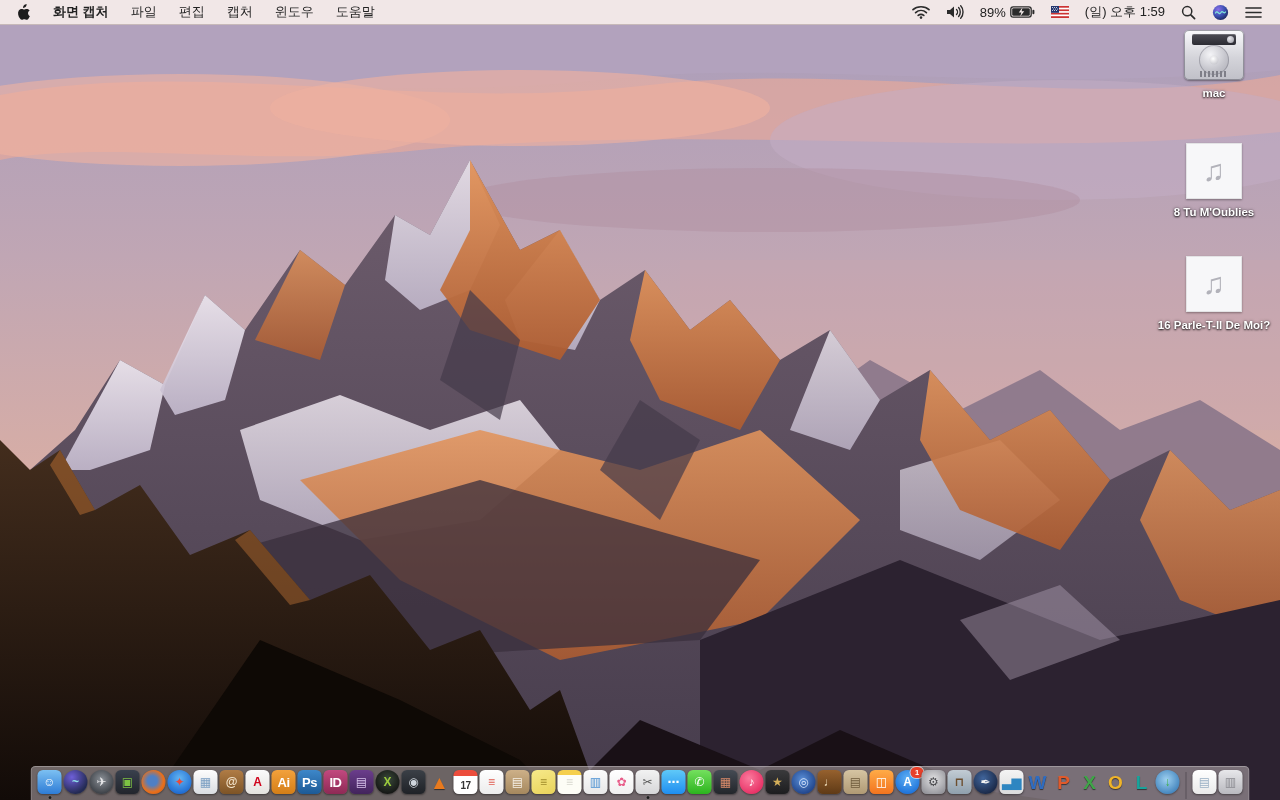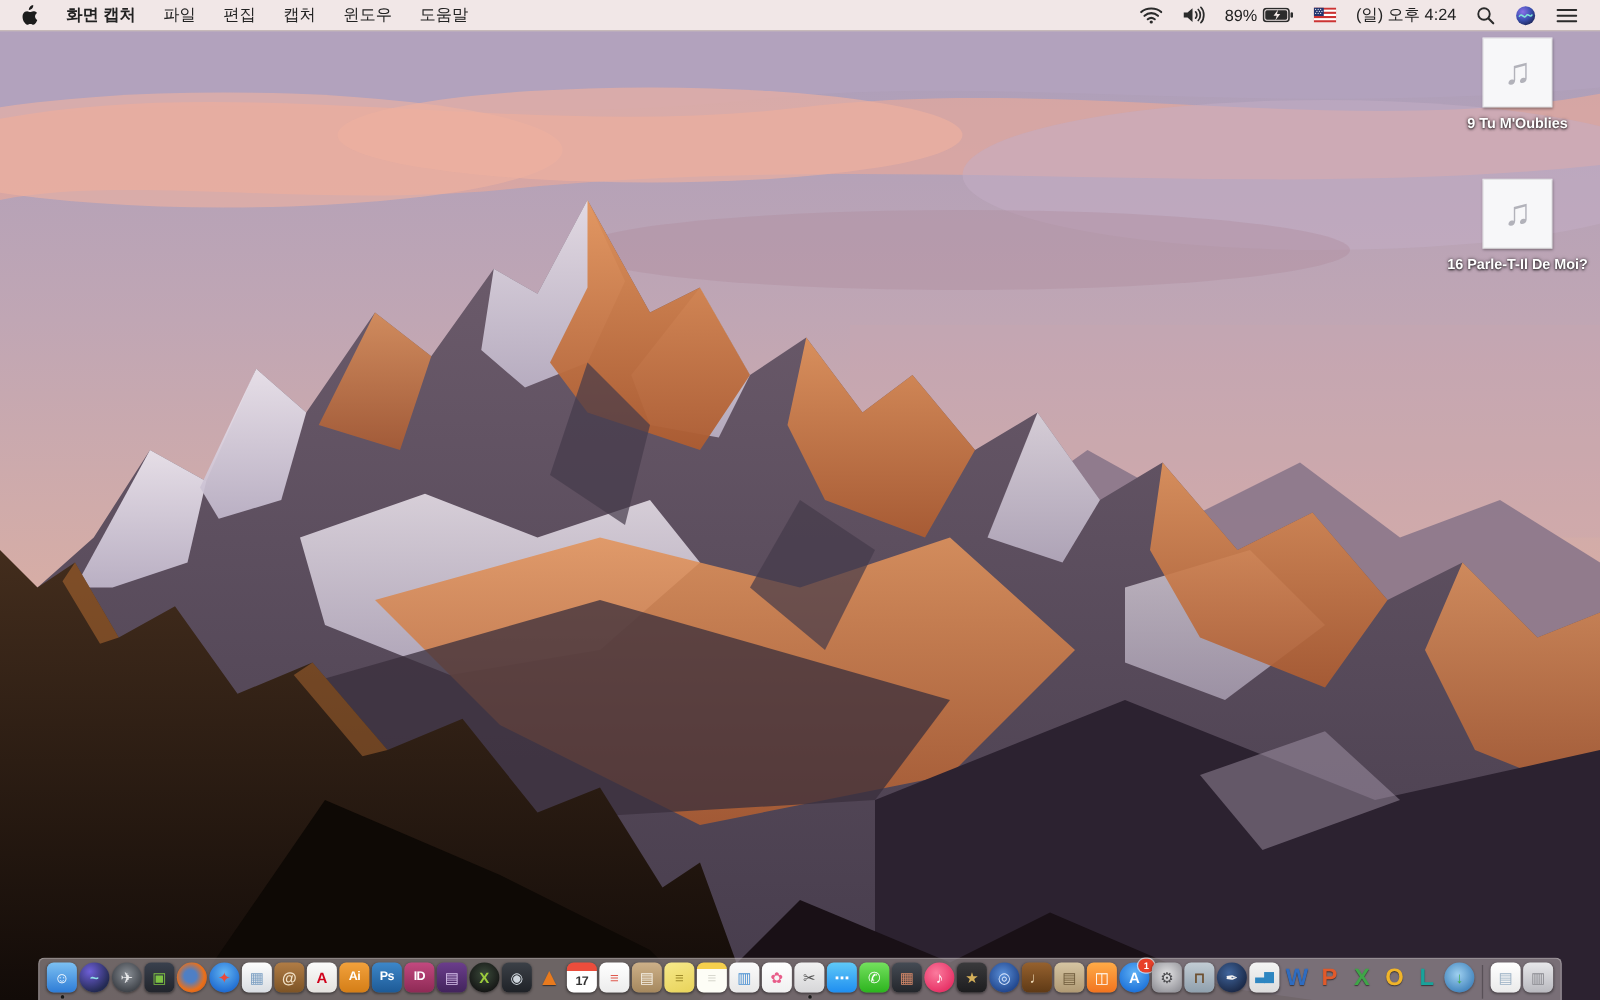--- a/index.html
+++ b/index.html
@@ -63,21 +63,21 @@
     border-radius:5px 5px 0 0;
     padding:3px 6px 0 6px;height:34px;box-sizing:border-box;}
   .dock-items{display:flex;align-items:flex-start;gap:2px;height:100%;}
   .dock-item{display:flex;flex-direction:column;align-items:center;cursor:default;}
   .dock-icon{width:24px;height:24px;border-radius:5.5px;position:relative;
     display:flex;align-items:center;justify-content:center;
     box-shadow:0 1px 2px rgba(0,0,0,.4);}
   .dock-icon.circle{border-radius:50%;}
   .dock-icon.bare{background:none !important;box-shadow:none;}
   .dock-icon .glyph{font-size:12px;font-weight:bold;line-height:1;}
-  .dock-icon .glyph.sm{font-size:10px;letter-spacing:-0.5px;}
+  .dock-icon .glyph.sm{font-size:13px;letter-spacing:-0.5px;}
   .dock-icon.bare .glyph{font-size:19px;text-shadow:0 1px 1px rgba(0,0,0,.55);}
   .dock-icon.cal{align-items:flex-end;justify-content:center;}
   .dock-icon.cal .glyph{margin-bottom:3px;font-size:10px;}
   .badge{position:absolute;top:-3px;right:-4px;min-width:11px;height:11px;border-radius:6px;
     background:#e8402a;color:#fff;font-size:7.5px;font-weight:bold;
     display:flex;align-items:center;justify-content:center;padding:0 1px;
     box-shadow:0 0 0 1px rgba(255,255,255,.6);}
   .run-dot{width:3px;height:3px;border-radius:50%;margin-top:2px;background:transparent;}
   .run-dot.on{background:#1a1a1a;box-shadow:0 0 1px rgba(255,255,255,.4);}
   .dock-divider{width:1px;height:27px;background:rgba(40,35,40,.4);margin:0 4px;align-self:center;}
@@ -204,21 +204,21 @@
             <circle cx="2.5" cy="3" r="0.5"></circle>
             <circle cx="4.5" cy="3" r="0.5"></circle>
             <circle cx="6.5" cy="3" r="0.5"></circle>
             <circle cx="1.5" cy="4.6" r="0.5"></circle>
             <circle cx="3.5" cy="4.6" r="0.5"></circle>
             <circle cx="5.5" cy="4.6" r="0.5"></circle>
           </g>
       </svg>
     </div>
     <div class="status-item">
-      <span class="status-text">(일) 오후 4:24</span>
+      <span class="status-text">(일) 오후 1:59</span>
     </div>
     <div class="status-item">
       <svg width="15" height="15" viewBox="0 0 15 15">
         <circle cx="6.2" cy="6.2" r="4.6" fill="none" stroke="#2b2b2b" stroke-width="1.5"></circle>
         <line x1="9.8" y1="9.8" x2="13.6" y2="13.6" stroke="#2b2b2b" stroke-width="1.7" stroke-linecap="round"></line>
       </svg>
     </div>
     <div class="status-item">
       <svg width="17" height="17" viewBox="0 0 17 17">
         <defs>
@@ -237,22 +237,30 @@
         <line x1="1" y1="2" x2="16" y2="2" stroke="#2b2b2b" stroke-width="1.6" stroke-linecap="round"></line>
         <line x1="1" y1="6.5" x2="16" y2="6.5" stroke="#2b2b2b" stroke-width="1.6" stroke-linecap="round"></line>
         <line x1="1" y1="11" x2="16" y2="11" stroke="#2b2b2b" stroke-width="1.6" stroke-linecap="round"></line>
       </svg>
     </div>
   </div>
 </div>
 
 <div class="desktop-icons">
     <div class="desk-item">
+      <div class="hd">
+        <div class="sticker"></div>
+        <div class="platter"></div>
+        <div class="vents"></div>
+      </div>
+      <div class="desk-label">mac</div>
+    </div>
+    <div class="desk-item">
       <div class="audio">♫</div>
-      <div class="desk-label">9 Tu M'Oublies</div>
+      <div class="desk-label">8 Tu M'Oublies</div>
     </div>
     <div class="desk-item">
       <div class="audio">♫</div>
       <div class="desk-label">16 Parle-T-Il De Moi?</div>
     </div>
   </div>
 
 <div class="dock">
   <div class="dock-items">
       <div class="dock-item" title="Finder">

